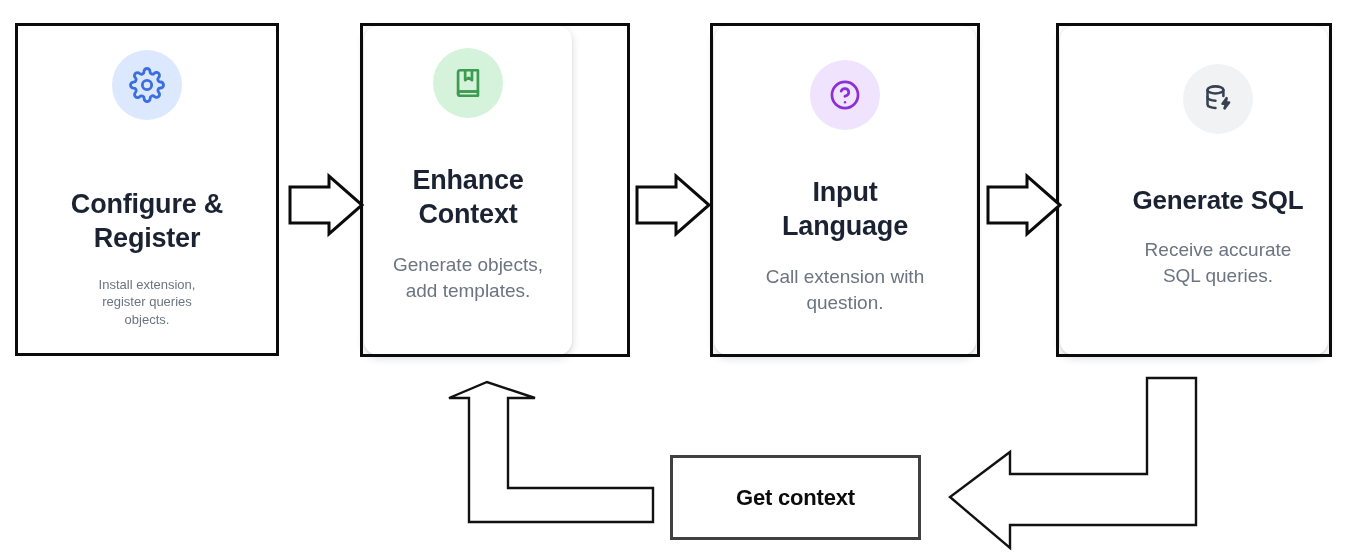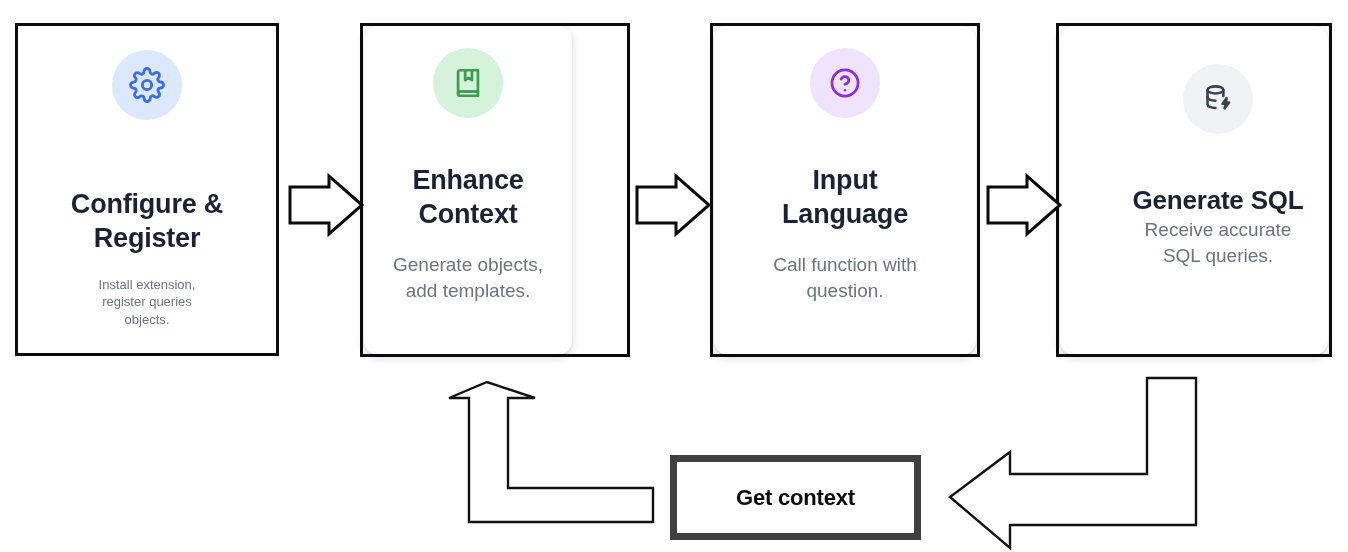--- a/index.html
+++ b/index.html
@@ -82,21 +82,21 @@
     fill: #ffffff;
     stroke: #111111;
     stroke-width: 2.4;
     stroke-linejoin: miter;
   }
 
   
   #get-context-box {
     position: absolute;
     box-sizing: border-box;
-    border: 7px solid #404040;
+    border: 3px solid #404040;
     background: #ffffff;
     display: flex;
     align-items: center;
     justify-content: center;
   }
   #get-context-label {
     font-size: 22px;
     font-weight: bold;
     color: #0b0b0b;
     letter-spacing: -0.2px;
@@ -137,53 +137,53 @@
       <div>Enhance</div>
       <div>Context</div>
     </div>
     <div class="card-desc" style="margin-top:20px; font-size:19px;">
       <div>Generate objects,</div>
       <div>add templates.</div>
     </div>
   </div>
   <div class="frame-box" style="left:360px; top:23px; width:270px; height:334px;"></div>
 
-  <div class="card rounded" style="left:714px; top:26px; width:262px; height:329px; padding-top:22px;">
+  <div class="card rounded" style="left:714px; top:26px; width:262px; height:329px; padding-top:34px;">
     <div class="icon-badge" style="width:70px; height:70px; background:#f0e3fd;">
       <svg width="34" height="34" viewBox="0 0 24 24" fill="none" stroke="#8b2fd6" stroke-width="1.9" stroke-linecap="round" stroke-linejoin="round">
         <circle cx="12" cy="12" r="9.2"></circle>
         <path d="M9.3 9.3a2.75 2.75 0 0 1 5.35.9c0 1.85-2.75 2.75-2.75 2.75"></path>
         <circle cx="12" cy="17.1" r="0.85" fill="#8b2fd6" stroke="none"></circle>
       </svg>
     </div>
     <div class="card-title" style="margin-top:46px; font-size:27px;">
       <div>Input</div>
       <div>Language</div>
     </div>
     <div class="card-desc" style="margin-top:20px; font-size:19px;">
-      <div>Call function with</div>
+      <div>Call extension with</div>
       <div>question.</div>
     </div>
   </div>
   <div class="frame-box" style="left:710px; top:23px; width:270px; height:334px;"></div>
 
   <div class="card rounded" style="left:1060px; top:26px; width:268px; height:329px; padding-top:38px;padding-left:48px;">
     <div class="icon-badge" style="width:70px; height:70px; background:#f1f2f4;">
       <svg width="34" height="34" viewBox="0 0 24 24" fill="none" stroke="#37414f" stroke-width="1.8" stroke-linecap="round" stroke-linejoin="round">
         <ellipse cx="10.2" cy="5.6" rx="5.6" ry="2.5"></ellipse>
         <path d="M4.6 5.6v5.1c0 1.38 2.51 2.5 5.6 2.5"></path>
         <path d="M4.6 10.7v5.1c0 1.38 2.51 2.5 5.6 2.5"></path>
         <path d="M15.8 5.6v4.2"></path>
         <path d="M18.1 11.4l-2.9 3.9h2.5l-1.1 3.3 3.2-4.1h-2.4z"></path>
       </svg>
     </div>
     <div class="card-title" style="margin-top:50px; font-size:26px;">
       <div>Generate SQL</div>
     </div>
-    <div class="card-desc" style="font-size:19px;">
+    <div class="card-desc" style="margin-top:20px; font-size:19px;">
       <div>Receive accurate</div>
       <div>SQL queries.</div>
     </div>
   </div>
   <div class="frame-box" style="left:1056px; top:23px; width:276px; height:334px;"></div>
 
   <div id="get-context-box" style="left:670px; top:455px; width:251px; height:85px;">
     <span id="get-context-label">Get context</span>
   </div>
 

